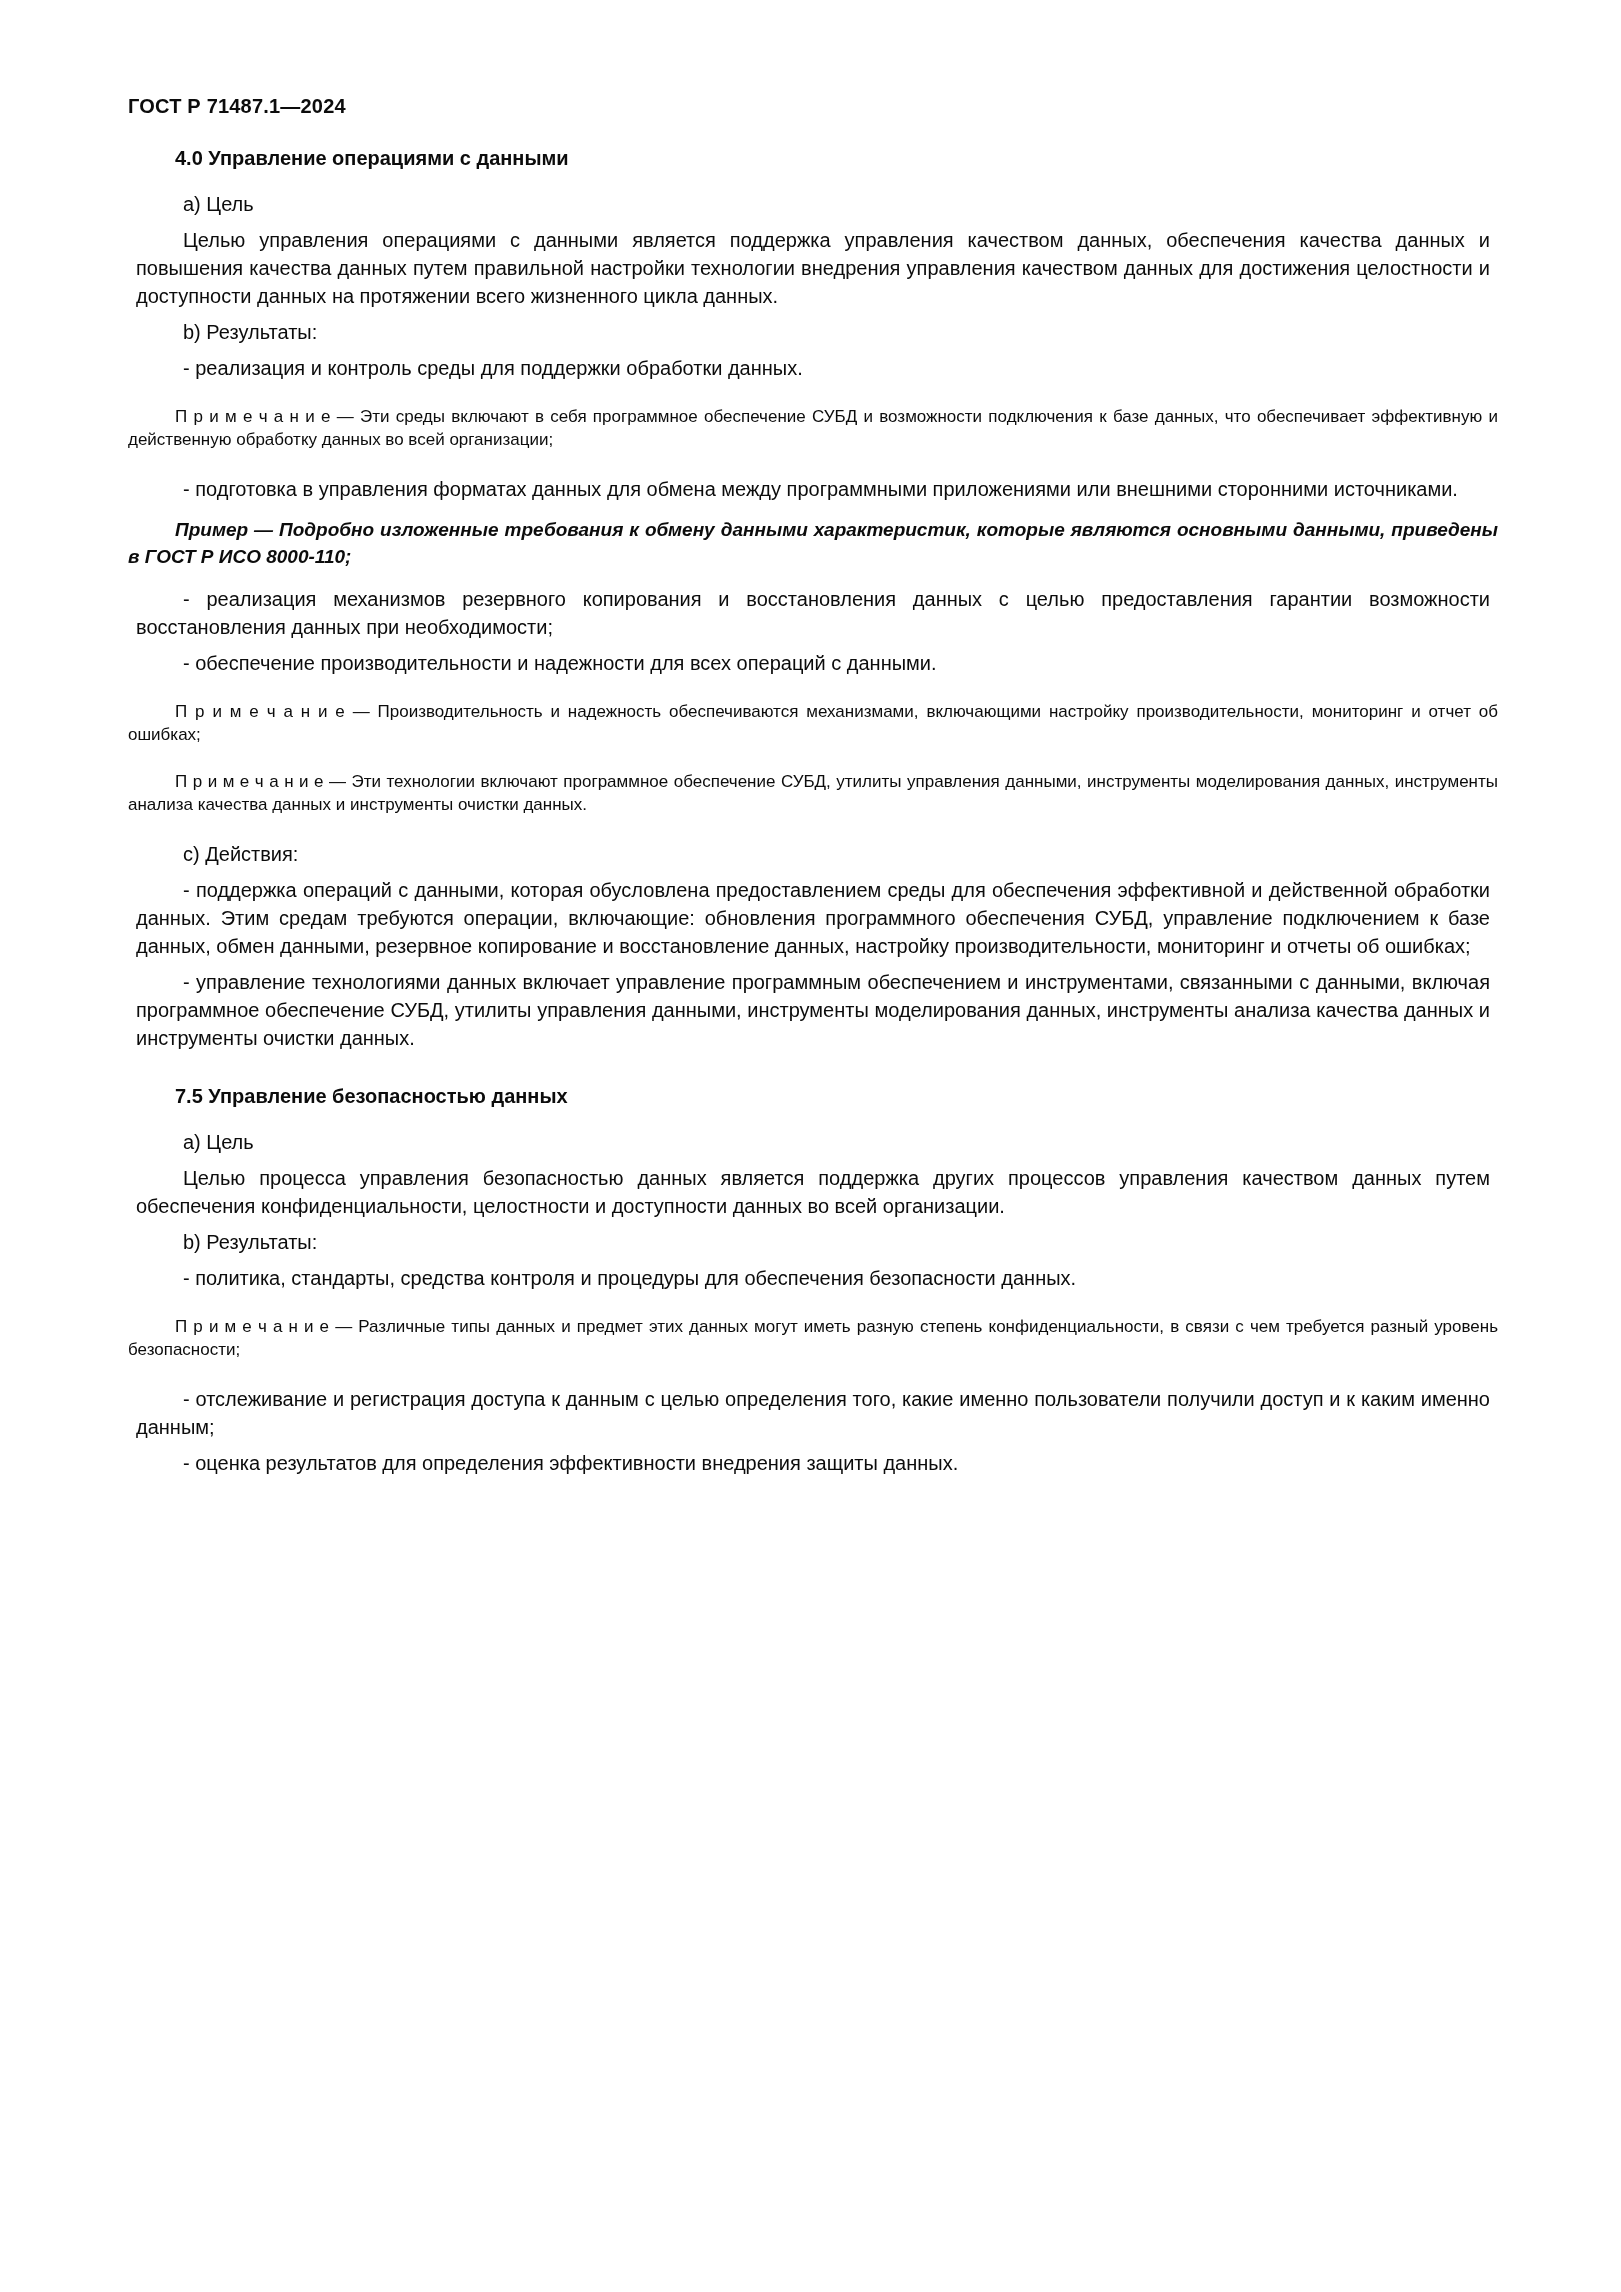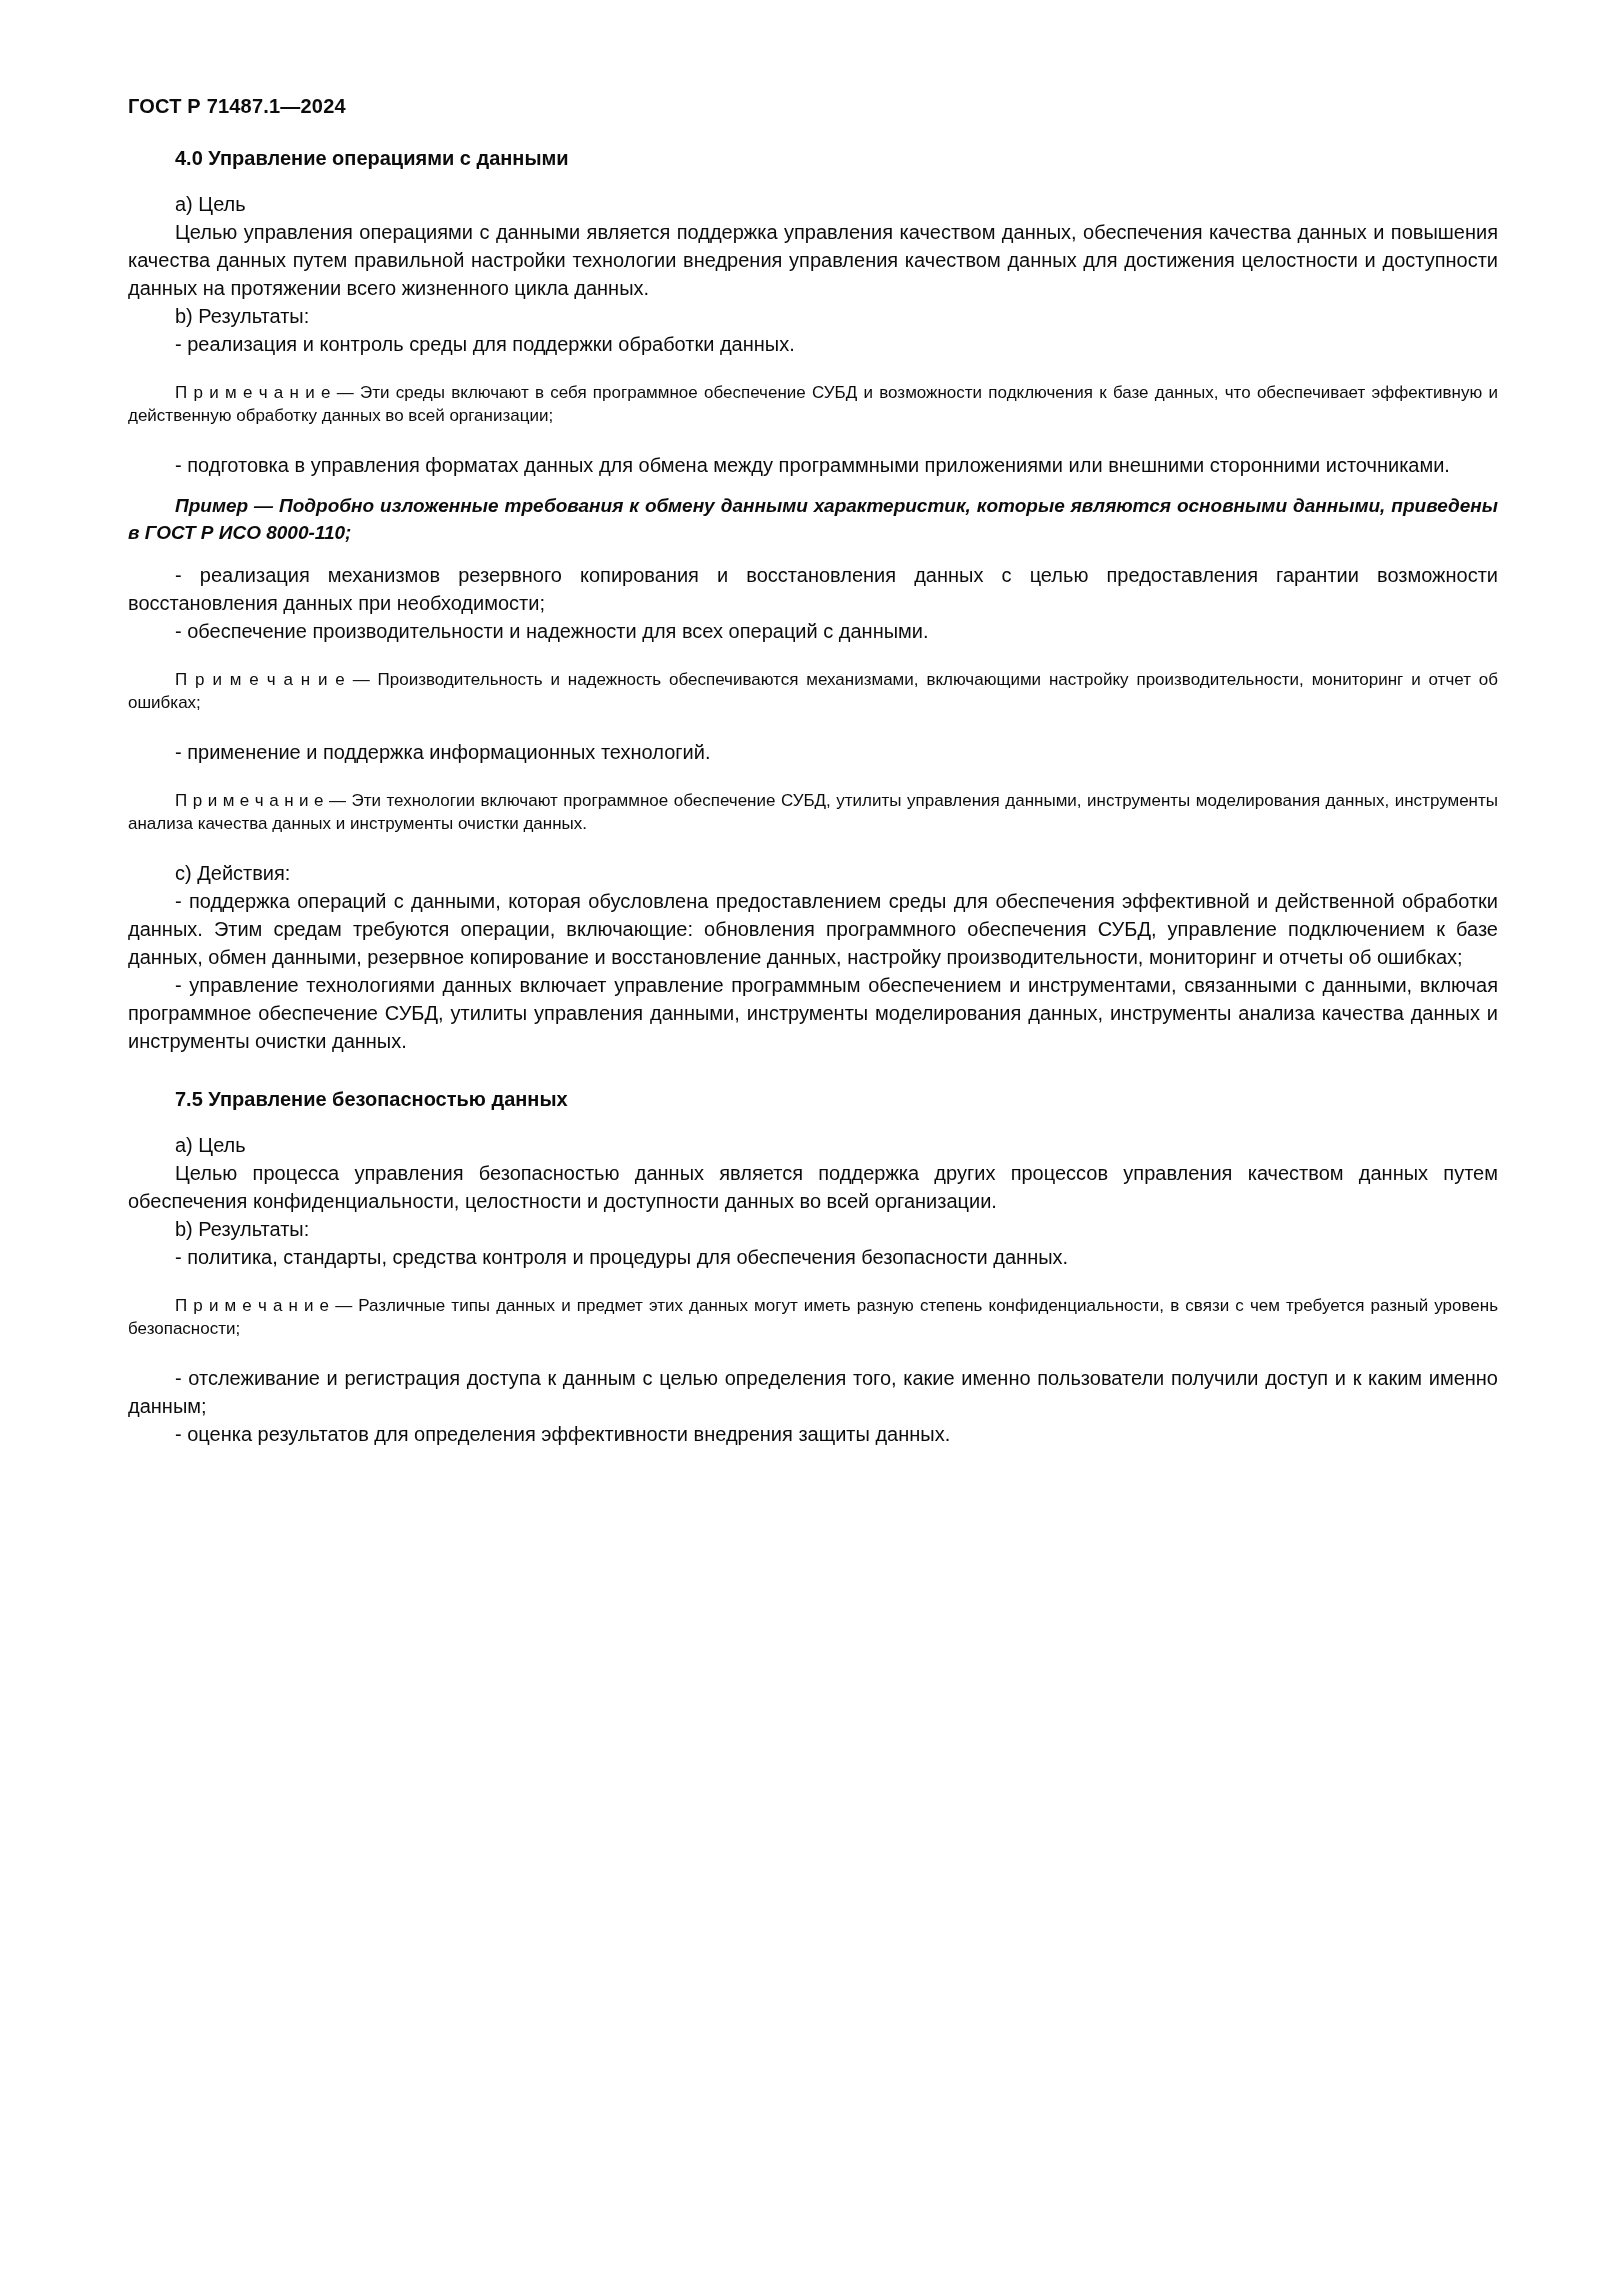--- a/index.html
+++ b/index.html
@@ -35,21 +35,21 @@
     margin: 33px 0 19.6px 0;
   }
   .h-first {
     margin-top: 29px;
   }
   .b {
     font-size: 20px;
     line-height: 28px;
     text-align: justify;
     text-indent: 47px;
-    margin: 0;
+    margin: 8px;
   }
   .n {
     font-size: 17px;
     line-height: 23.5px;
     text-align: justify;
     text-indent: 47px;
     margin: 23px 0;
   }
   .ex {
     font-size: 19px;
@@ -81,21 +81,20 @@
     <p class="b">а) Цель</p>
     <p class="b">Целью управления операциями с данными является поддержка управления качеством данных, обеспечения качества данных и повышения качества данных путем правильной настройки технологии внедрения управления качеством данных для достижения целостности и доступности данных на протяжении всего жизненного цикла данных.</p>
     <p class="b">b) Результаты:</p>
     <p class="b">- реализация и контроль среды для поддержки обработки данных.</p>
     <p class="n">П р и м е ч а н и е  — Эти среды включают в себя программное обеспечение СУБД и возможности подключения к базе данных, что обеспечивает эффективную и действенную обработку данных во всей организации;</p>
     <p class="b">- подготовка в управления форматах данных для обмена между программными приложениями или внешними сторонними источниками.</p>
     <p class="ex">Пример — Подробно изложенные требования к обмену данными характеристик, которые являются основными данными, приведены в ГОСТ Р ИСО 8000-110;</p>
     <p class="b">- реализация механизмов резервного копирования и восстановления данных с целью предоставления гарантии возможности восстановления данных при необходимости;</p>
     <p class="b">- обеспечение производительности и надежности для всех операций с данными.</p>
     <p class="n">П р и м е ч а н и е  — Производительность и надежность обеспечиваются механизмами, включающими настройку производительности, мониторинг и отчет об ошибках;</p>
-    <p class="b">- применение и поддержка информационных технологий.</p>
     <p class="n">П р и м е ч а н и е  — Эти технологии включают программное обеспечение СУБД, утилиты управления данными, инструменты моделирования данных, инструменты анализа качества данных и инструменты очистки данных.</p>
     <p class="b">с) Действия:</p>
     <p class="b">- поддержка операций с данными, которая обусловлена предоставлением среды для обеспечения эффективной и действенной обработки данных. Этим средам требуются операции, включающие: обновления программного обеспечения СУБД, управление подключением к базе данных, обмен данными, резервное копирование и восстановление данных, настройку производительности, мониторинг и отчеты об ошибках;</p>
     <p class="b">- управление технологиями данных включает управление программным обеспечением и инструментами, связанными с данными, включая программное обеспечение СУБД, утилиты управления данными, инструменты моделирования данных, инструменты анализа качества данных и инструменты очистки данных.</p>
 
     <p class="h">7.5 Управление безопасностью данных</p>
     <p class="b">а) Цель</p>
     <p class="b">Целью процесса управления безопасностью данных является поддержка других процессов управления качеством данных путем обеспечения конфиденциальности, целостности и доступности данных во всей организации.</p>
     <p class="b">b) Результаты:</p>
     <p class="b">- политика, стандарты, средства контроля и процедуры для обеспечения безопасности данных.</p>

